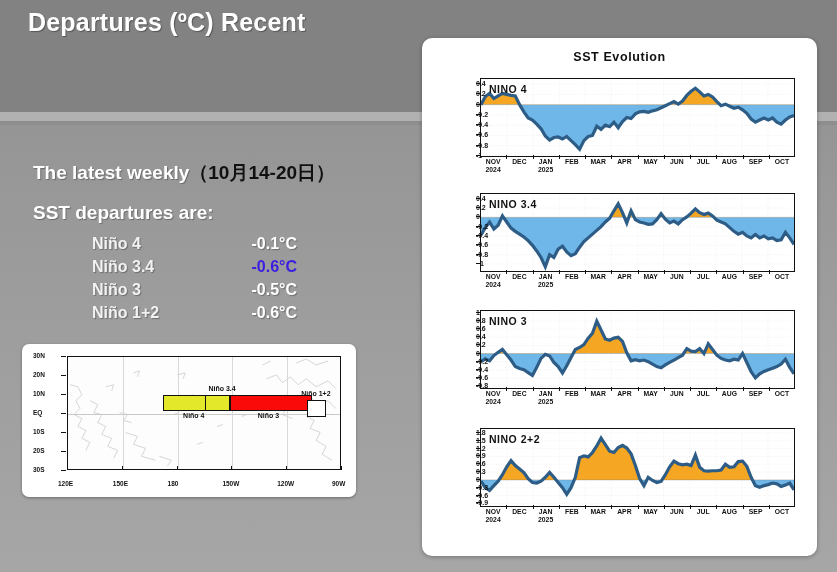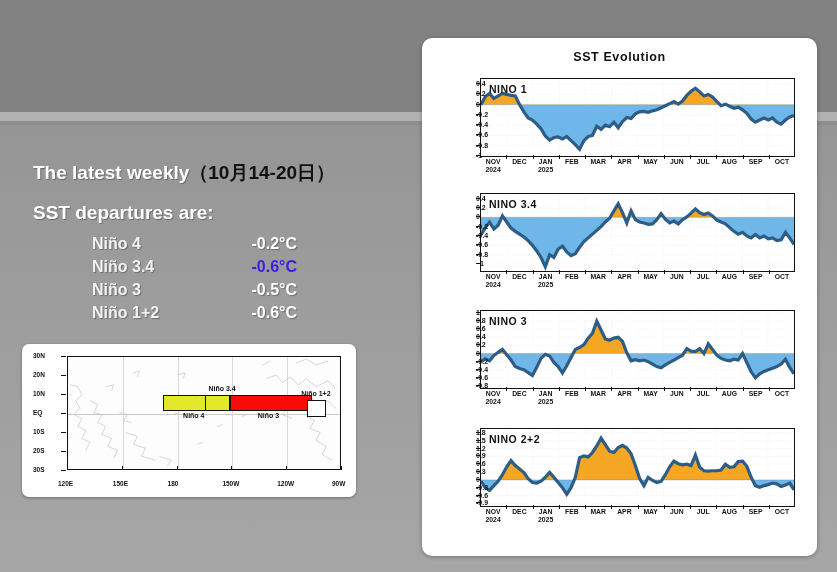--- a/index.html
+++ b/index.html
@@ -91,32 +91,33 @@
 </style>
 </head>
 <body>
 
 <div id="bg-base"></div>
 <div id="bg-top-band"></div>
 <div id="bg-strip"></div>
 <div id="bg-strip2"></div>
 
 <div id="title">
+  <span>Departures (ºC) Recent</span>
 </div>
 
 <div id="latest-weekly">
   <span>The latest weekly</span><span class="cjk">（10月14-20日）</span>
 </div>
 
 <div id="sst-dep-label">SST departures are:</div>
 
 <div id="dep-table">
     <div class="row">
       <div class="name">Niño 4</div>
-      <div class="val">-0.2°C</div>
+      <div class="val">-0.1°C</div>
     </div>
     <div class="row">
       <div class="name">Niño 3.4</div>
       <div class="val accent" style="color: rgb(59, 31, 224);">-0.6°C</div>
     </div>
     <div class="row">
       <div class="name">Niño 3</div>
       <div class="val">-0.5°C</div>
     </div>
     <div class="row">
@@ -212,21 +213,21 @@
             <line x1="583.3333333333334" x2="583.3333333333334" y1="0" y2="300" stroke="#bdbdbd" stroke-width="1" stroke-dasharray="2,5"></line>
             <line x1="666.6666666666666" x2="666.6666666666666" y1="0" y2="300" stroke="#bdbdbd" stroke-width="1" stroke-dasharray="2,5"></line>
             <line x1="750" x2="750" y1="0" y2="300" stroke="#bdbdbd" stroke-width="1" stroke-dasharray="2,5"></line>
             <line x1="833.3333333333334" x2="833.3333333333334" y1="0" y2="300" stroke="#bdbdbd" stroke-width="1" stroke-dasharray="2,5"></line>
             <line x1="916.6666666666666" x2="916.6666666666666" y1="0" y2="300" stroke="#bdbdbd" stroke-width="1" stroke-dasharray="2,5"></line>
             <path d="M 0 100 L 13.698630136986301 68 L 27.397260273972602 56 L 41.0958904109589 76 L 54.794520547945204 66.00000000000003 L 68.4931506849315 56 L 82.1917808219178 60.00000000000003 L 95.8904109589041 64 L 109.58904109589041 66.00000000000003 L 123.2876712328767 100 L 136.986301369863 128 L 150.6849315068493 152 L 164.3835616438356 160.00000000000003 L 178.08219178082192 176 L 191.7808219178082 194 L 205.4794520547945 222 L 219.17808219178082 238 L 232.8767123287671 228 L 246.5753424657534 226 L 260.2739726027397 234 L 273.972602739726 224 L 287.67123287671234 240 L 301.3698630136986 256 L 315.0684931506849 274 L 328.7671232876712 240 L 342.4657534246575 224 L 356.16438356164383 220 L 369.86301369863014 184 L 383.5616438356164 196 L 397.2602739726027 180 L 410.958904109589 186 L 424.6575342465753 168.00000000000003 L 438.35616438356163 190 L 452.05479452054794 166.00000000000003 L 465.7534246575342 150 L 479.4520547945205 154 L 493.1506849315068 135.99999999999997 L 506.8493150684932 128 L 520.5479452054794 126 L 534.2465753424658 130 L 547.945205479452 124 L 561.6438356164384 120 L 575.3424657534247 112.00000000000003 L 589.0410958904109 104 L 602.7397260273972 95.99999999999997 L 616.4383561643835 88 L 630.1369863013698 98 L 643.8356164383562 86 L 657.5342465753424 64 L 671.2328767123288 48 L 684.931506849315 36 L 698.6301369863014 50 L 712.3287671232877 66.00000000000003 L 726.027397260274 60.00000000000003 L 739.7260273972603 70.00000000000003 L 753.4246575342465 88 L 767.1232876712328 104 L 780.8219178082192 98 L 794.5205479452054 106.00000000000003 L 808.2191780821918 114 L 821.917808219178 110 L 835.6164383561644 120 L 849.3150684931506 134 L 863.013698630137 156 L 876.7123287671233 168.00000000000003 L 890.4109589041096 160.00000000000003 L 904.1095890410959 152 L 917.8082191780821 160.00000000000003 L 931.5068493150684 152 L 945.2054794520548 168.00000000000003 L 958.904109589041 176 L 972.6027397260274 160.00000000000003 L 986.3013698630136 148 L 1000 141.99999999999997 L 1000 100 L 0 100 Z" fill="#f5a623" clip-path="url(#cp-pos-0)"></path>
             <path d="M 0 100 L 13.698630136986301 68 L 27.397260273972602 56 L 41.0958904109589 76 L 54.794520547945204 66.00000000000003 L 68.4931506849315 56 L 82.1917808219178 60.00000000000003 L 95.8904109589041 64 L 109.58904109589041 66.00000000000003 L 123.2876712328767 100 L 136.986301369863 128 L 150.6849315068493 152 L 164.3835616438356 160.00000000000003 L 178.08219178082192 176 L 191.7808219178082 194 L 205.4794520547945 222 L 219.17808219178082 238 L 232.8767123287671 228 L 246.5753424657534 226 L 260.2739726027397 234 L 273.972602739726 224 L 287.67123287671234 240 L 301.3698630136986 256 L 315.0684931506849 274 L 328.7671232876712 240 L 342.4657534246575 224 L 356.16438356164383 220 L 369.86301369863014 184 L 383.5616438356164 196 L 397.2602739726027 180 L 410.958904109589 186 L 424.6575342465753 168.00000000000003 L 438.35616438356163 190 L 452.05479452054794 166.00000000000003 L 465.7534246575342 150 L 479.4520547945205 154 L 493.1506849315068 135.99999999999997 L 506.8493150684932 128 L 520.5479452054794 126 L 534.2465753424658 130 L 547.945205479452 124 L 561.6438356164384 120 L 575.3424657534247 112.00000000000003 L 589.0410958904109 104 L 602.7397260273972 95.99999999999997 L 616.4383561643835 88 L 630.1369863013698 98 L 643.8356164383562 86 L 657.5342465753424 64 L 671.2328767123288 48 L 684.931506849315 36 L 698.6301369863014 50 L 712.3287671232877 66.00000000000003 L 726.027397260274 60.00000000000003 L 739.7260273972603 70.00000000000003 L 753.4246575342465 88 L 767.1232876712328 104 L 780.8219178082192 98 L 794.5205479452054 106.00000000000003 L 808.2191780821918 114 L 821.917808219178 110 L 835.6164383561644 120 L 849.3150684931506 134 L 863.013698630137 156 L 876.7123287671233 168.00000000000003 L 890.4109589041096 160.00000000000003 L 904.1095890410959 152 L 917.8082191780821 160.00000000000003 L 931.5068493150684 152 L 945.2054794520548 168.00000000000003 L 958.904109589041 176 L 972.6027397260274 160.00000000000003 L 986.3013698630136 148 L 1000 141.99999999999997 L 1000 100 L 0 100 Z" fill="#6fb7e8" clip-path="url(#cp-neg-0)"></path>
             <line x1="0" x2="1000" y1="100" y2="100" stroke="#777" stroke-width="1.2"></line>
             <path d="M 0 100 L 13.698630136986301 68 L 27.397260273972602 56 L 41.0958904109589 76 L 54.794520547945204 66.00000000000003 L 68.4931506849315 56 L 82.1917808219178 60.00000000000003 L 95.8904109589041 64 L 109.58904109589041 66.00000000000003 L 123.2876712328767 100 L 136.986301369863 128 L 150.6849315068493 152 L 164.3835616438356 160.00000000000003 L 178.08219178082192 176 L 191.7808219178082 194 L 205.4794520547945 222 L 219.17808219178082 238 L 232.8767123287671 228 L 246.5753424657534 226 L 260.2739726027397 234 L 273.972602739726 224 L 287.67123287671234 240 L 301.3698630136986 256 L 315.0684931506849 274 L 328.7671232876712 240 L 342.4657534246575 224 L 356.16438356164383 220 L 369.86301369863014 184 L 383.5616438356164 196 L 397.2602739726027 180 L 410.958904109589 186 L 424.6575342465753 168.00000000000003 L 438.35616438356163 190 L 452.05479452054794 166.00000000000003 L 465.7534246575342 150 L 479.4520547945205 154 L 493.1506849315068 135.99999999999997 L 506.8493150684932 128 L 520.5479452054794 126 L 534.2465753424658 130 L 547.945205479452 124 L 561.6438356164384 120 L 575.3424657534247 112.00000000000003 L 589.0410958904109 104 L 602.7397260273972 95.99999999999997 L 616.4383561643835 88 L 630.1369863013698 98 L 643.8356164383562 86 L 657.5342465753424 64 L 671.2328767123288 48 L 684.931506849315 36 L 698.6301369863014 50 L 712.3287671232877 66.00000000000003 L 726.027397260274 60.00000000000003 L 739.7260273972603 70.00000000000003 L 753.4246575342465 88 L 767.1232876712328 104 L 780.8219178082192 98 L 794.5205479452054 106.00000000000003 L 808.2191780821918 114 L 821.917808219178 110 L 835.6164383561644 120 L 849.3150684931506 134 L 863.013698630137 156 L 876.7123287671233 168.00000000000003 L 890.4109589041096 160.00000000000003 L 904.1095890410959 152 L 917.8082191780821 160.00000000000003 L 931.5068493150684 152 L 945.2054794520548 168.00000000000003 L 958.904109589041 176 L 972.6027397260274 160.00000000000003 L 986.3013698630136 148 L 1000 141.99999999999997" fill="none" stroke="#2d5d86" stroke-width="3.2" vector-effect="non-scaling-stroke"></path>
           </svg>
-          <div class="panel-label">NINO 1</div>
+          <div class="panel-label">NINO 4</div>
         </div>
         <div class="ytlab" style="top: 5.13333px; left: 34px; transform: translate(-100%, -50%); position: absolute; margin-right: 0px; padding-right: 4px;">0.4</div>
         <div class="ytmark" style="position: absolute; left: 30px; top: 5.13333px;"></div>
         <div class="ytlab" style="top: 15.4px; left: 34px; transform: translate(-100%, -50%); position: absolute; margin-right: 0px; padding-right: 4px;">0.2</div>
         <div class="ytmark" style="position: absolute; left: 30px; top: 15.4px;"></div>
         <div class="ytlab" style="top: 25.6667px; left: 34px; transform: translate(-100%, -50%); position: absolute; margin-right: 0px; padding-right: 4px;">0</div>
         <div class="ytmark" style="position: absolute; left: 30px; top: 25.6667px;"></div>
         <div class="ytlab" style="top: 35.9333px; left: 34px; transform: translate(-100%, -50%); position: absolute; margin-right: 0px; padding-right: 4px;">-0.2</div>
         <div class="ytmark" style="position: absolute; left: 30px; top: 35.9333px;"></div>
         <div class="ytlab" style="top: 46.2px; left: 34px; transform: translate(-100%, -50%); position: absolute; margin-right: 0px; padding-right: 4px;">-0.4</div>

